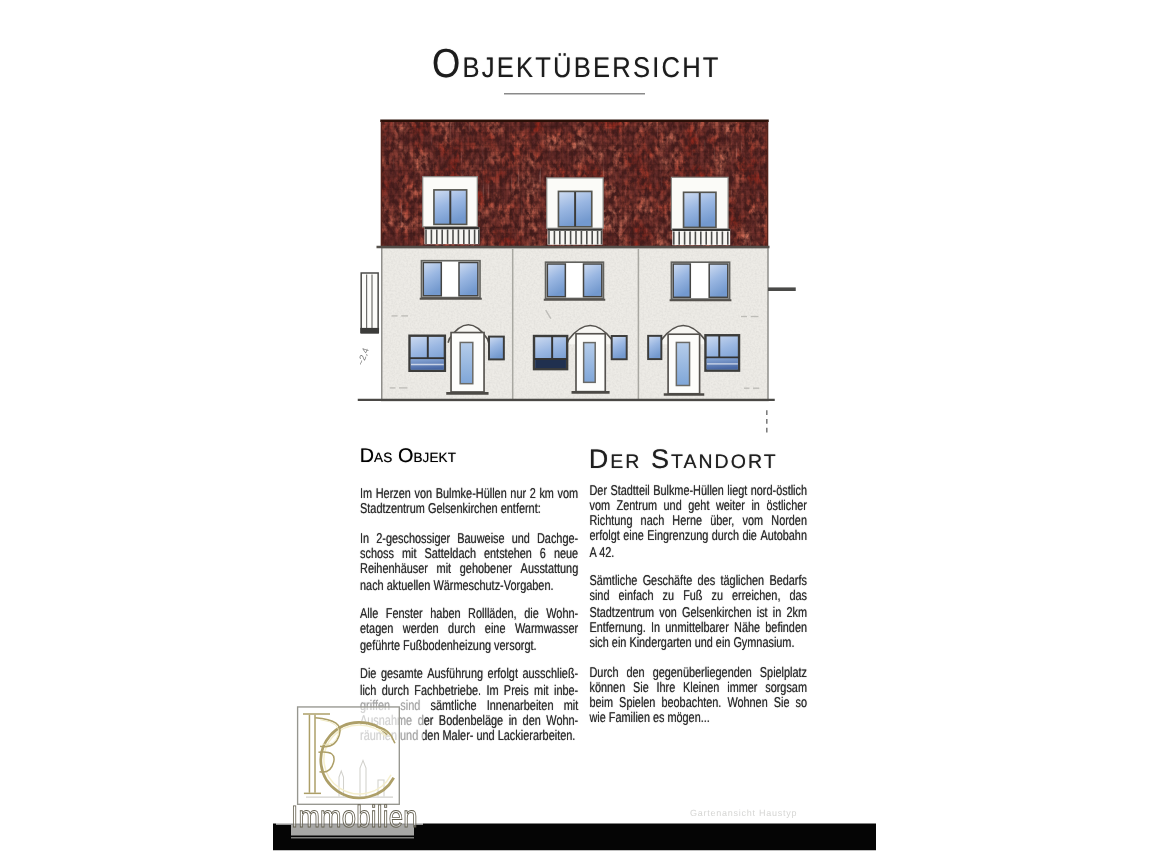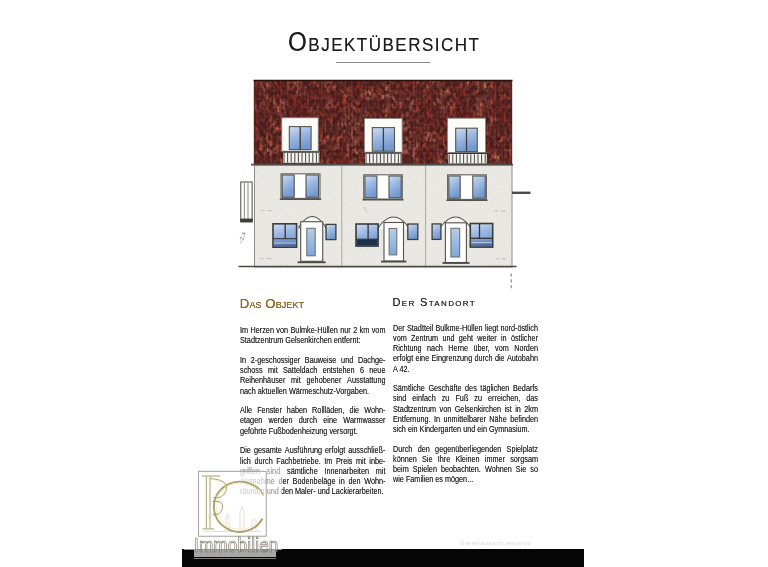--- a/index.html
+++ b/index.html
@@ -254,23 +254,23 @@
     <line x1="259.8" y1="258.6" x2="263.6" y2="258.6"></line>
       <line x1="266" y1="258.6" x2="271.6" y2="258.6"></line>
     <line x1="494" y1="211" x2="498" y2="211"></line>
       <line x1="500.5" y1="211" x2="505.6" y2="211"></line>
     <line x1="496" y1="258.8" x2="499.6" y2="258.8"></line>
       <line x1="502" y1="258.8" x2="506.2" y2="258.8"></line>
     <line x1="363.8" y1="206.8" x2="367.2" y2="212.4"></line>
   </g>
 </svg>
 
-<div class="abs" style="left:239.8px;top:296.4px;font-variant:small-caps;font-size:13.2px;letter-spacing:0.08px;color:#a16207;white-space:nowrap;text-shadow:0 0 0.5px rgba(60,60,60,0.8);">Das Objekt</div>
-
-<div class="abs" style="left:392.5px;top:296.4px;font-variant:small-caps;font-size:11px;letter-spacing:1.35px;color:#1f1f1f;white-space:nowrap;text-shadow:0 0 0.5px rgba(60,60,60,0.8);">Der Standort</div>
+<div class="abs" style="left:239.8px;top:296.4px;font-variant:small-caps;font-size:13.2px;letter-spacing:0.08px;color:#000000;white-space:nowrap;text-shadow:0 0 0.5px rgba(60,60,60,0.8);">Das Objekt</div>
+
+<div class="abs" style="left:392.5px;top:296.4px;font-variant:small-caps;font-size:18px;letter-spacing:1.35px;color:#1f1f1f;white-space:nowrap;text-shadow:0 0 0.5px rgba(60,60,60,0.8);">Der Standort</div>
 
 <div class="abs col" style="left:239.5px;top:325.3px;transform:scaleX(0.7658);">
 
   <p>
     <span class="ln">
         <span>Im</span>
         <span>Herzen</span>
         <span>von</span>
         <span>Bulmke-Hüllen</span>
         <span>nur</span>

